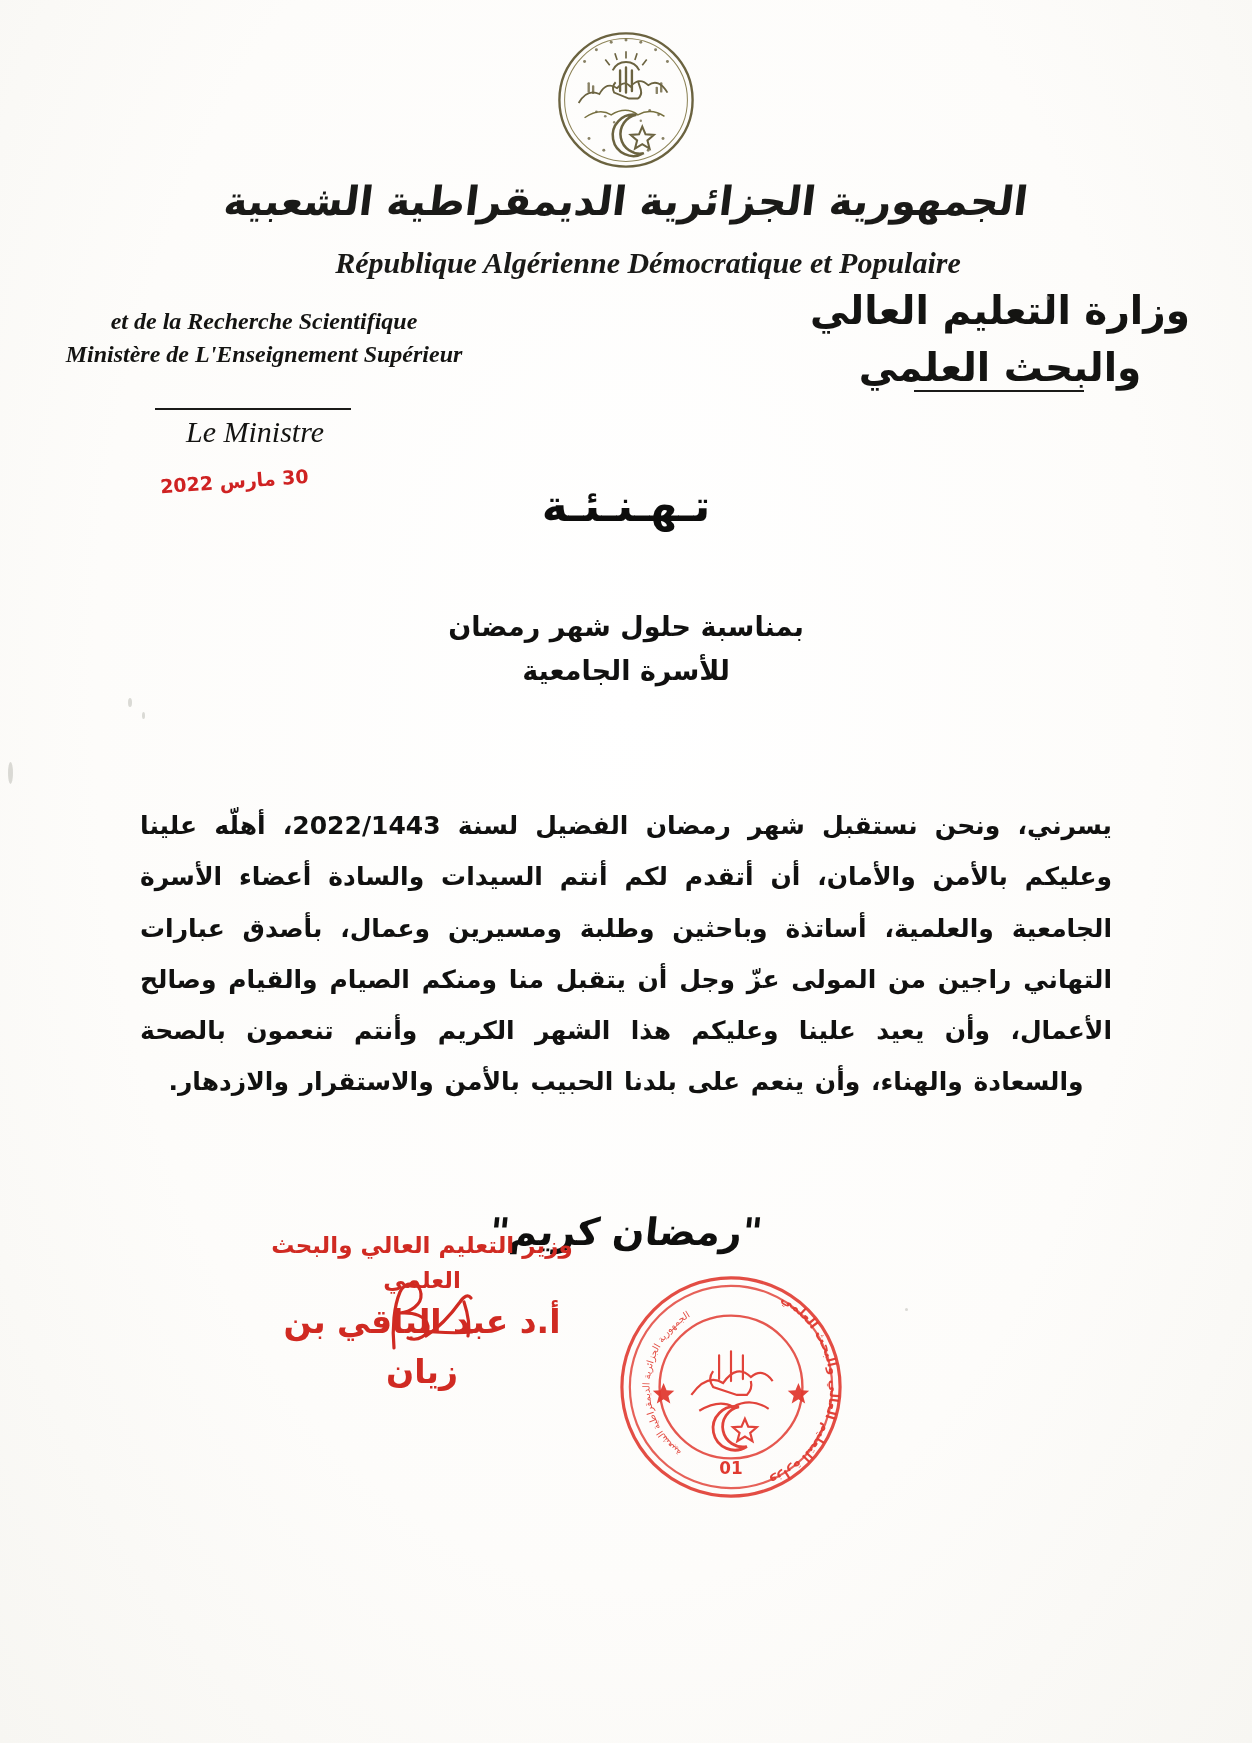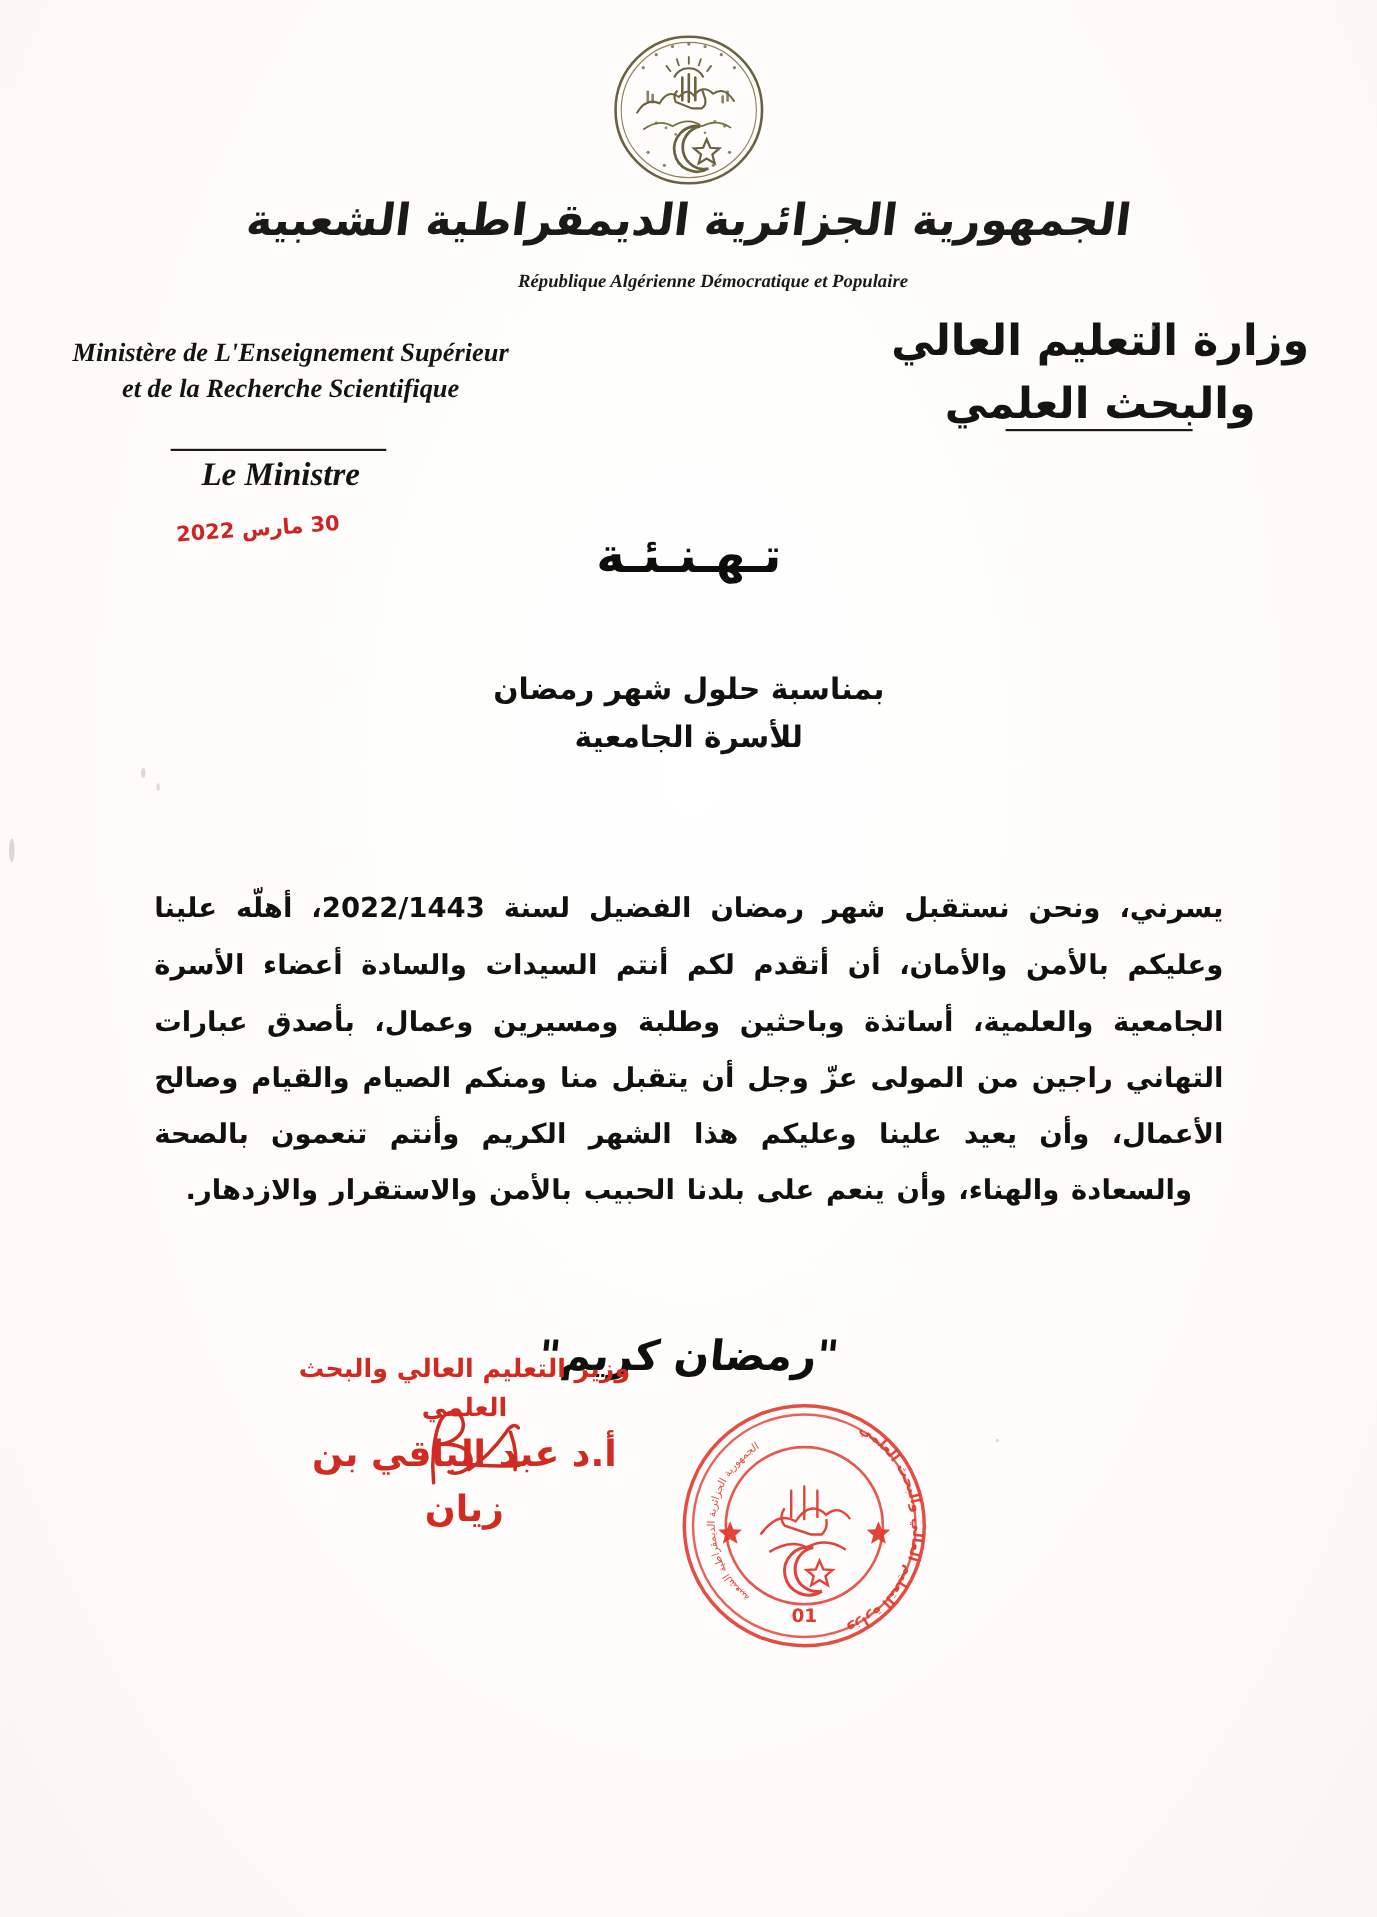--- a/index.html
+++ b/index.html
@@ -54,21 +54,21 @@
     transform: skewX(-7deg);
   }
   .hdr-fr {
     position: absolute;
     top: 246px;
     left: 0; right: 0;
     text-align: center;
     direction: ltr;
     font-family: "Liberation Serif", serif;
     font-style: italic;
-    font-size: 17px;
+    font-size: 30px;
     font-weight: 600;
     color: #1a1a18;
     margin-left: 44px;
   }
 
   
   .min-fr {
     position: absolute;
     top: 305px;
     left: 44px;
@@ -93,21 +93,21 @@
   .ministre-fr {
     position: absolute;
     top: 415px;
     left: 120px;
     width: 270px;
     direction: ltr;
     text-align: center;
     font-family: "Liberation Serif", serif;
     font-style: italic;
     font-size: 30px;
-    font-weight: 700;
+    font-weight: 400;
     color: #141412;
   }
 
   
   .date-stamp {
     position: absolute;
     top: 470px;
     left: 160px;
     color: #cf2222;
     font-family: "DejaVu Sans", sans-serif;
@@ -296,22 +296,22 @@
         <circle cx="35" cy="84" r="1"></circle>
           <circle cx="65" cy="84" r="1"></circle>
       </g>
     </svg>
   </div>
 
   <div class="hdr-ar">الجمهورية الجزائرية الديمقراطية الشعبية</div>
   <div class="hdr-fr">République Algérienne Démocratique et Populaire</div>
 
   <div class="min-fr">
+    <div>et de la Recherche Scientifique</div>
     <div>Ministère de L'Enseignement Supérieur</div>
-    <div>et de la Recherche Scientifique</div>
   </div>
   <div class="rule-fr"></div>
   <div class="ministre-fr">Le Ministre</div>
   <div class="date-stamp">30 مارس 2022</div>
 
   <div class="min-ar">
     <div>وزارة التعليم العالي</div>
     <div>والبحث العلمي</div>
   </div>
   <div class="rule-ar"></div>

